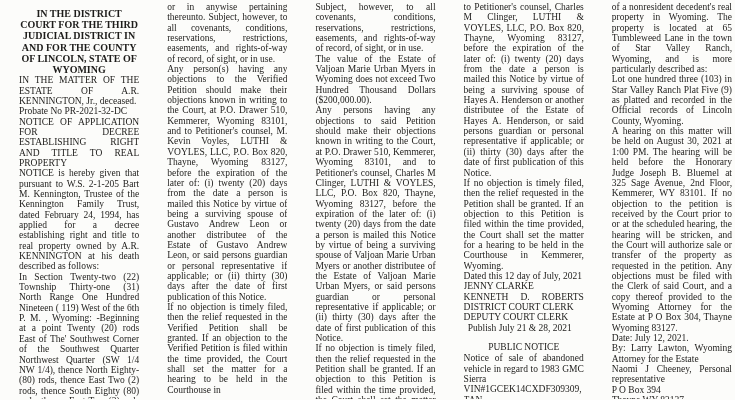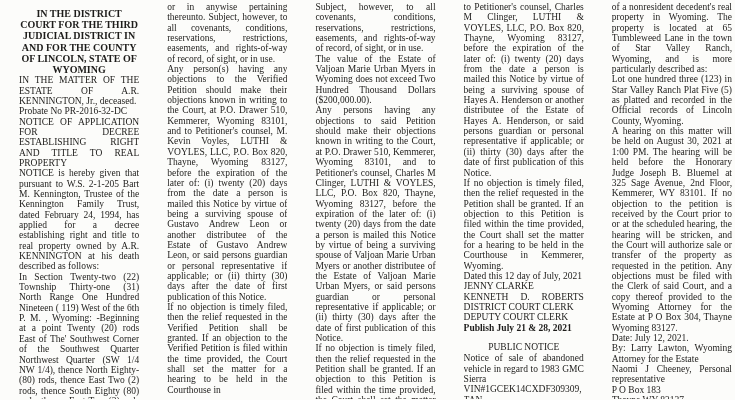--- a/index.html
+++ b/index.html
@@ -34,36 +34,36 @@
     text-align-last: center;
   }
   .notice-heading {
     font-weight: normal;
     text-align: center;
     text-align-last: center;
     margin-top: 9px !important;
     margin-bottom: 1px !important;
   }
   .publish {
-    font-weight: bold;
+    font-weight: normal;
     text-align: right;
     text-align-last: right;
     padding-right: 12px;
   }
   .publish.tight { line-height: 11px; }
 </style>
 </head>
 <body>
 
 <div class="page">
 
   <div class="col">
     <p class="court-heading">IN THE DISTRICT COURT FOR THE THIRD JUDICIAL DISTRICT IN AND FOR THE COUNTY OF LINCOLN, STATE OF WYOMING</p>
     <p>IN THE MATTER OF THE ESTATE OF A.R. KENNINGTON, Jr., deceased.</p>
-    <p>Probate No PR-2016-32-DC</p>
+    <p>Probate No PR-2021-32-DC</p>
     <p>NOTICE OF APPLICATION FOR DECREE ESTABLISHING RIGHT AND TITLE TO REAL PROPERTY</p>
     <p>NOTICE is hereby given that pursuant to W.S. 2-1-205 Bart M. Kennington, Trustee of the Kennington Family Trust, dated February 24, 1994, has applied for a decree establishing right and title to real property owned by A.R. KENNINGTON at his death described as follows:</p>
     <p>In Section Twenty-two (22) Township Thirty-one (31) North Range One Hundred Nineteen ( 119) West of the 6th P. M. , Wyoming: -Beginning at a point Twenty (20) rods East of The' Southwest Corner of the Southwest Quarter Northwest Quarter (SW 1/4 NW 1/4), thence North Eighty- (80) rods, thence East Two (2) rods, thence South Eighty (80) rods, thence East Two (2) rods to the place of beginning.</p>
     <p>The value of the estate of A.R. KENNINGTON does not exceed $200,000.00</p>
   </div>
 
   <div class="col">
     <p>or in anywise pertaining thereunto. Subject, however, to all covenants, conditions, reservations, restrictions, easements, and rights-of-way of record, of sight, or in use.</p>
     <p>Any person(s) having any objections to the Verified Petition should make their objections known in writing to the Court, at P.O. Drawer 510, Kemmerer, Wyoming 83101, and to Petitioner's counsel, M. Kevin Voyles, LUTHI &amp; VOYLES, LLC, P.O. Box 820, Thayne, Wyoming 83127, before the expiration of the later of: (i) twenty (20) days from the date a person is mailed this Notice by virtue of being a surviving spouse of Gustavo Andrew Leon or another distributee of the Estate of Gustavo Andrew Leon, or said persons guardian or personal representative if applicable; or (ii) thirty (30) days after the date of first publication of this Notice.</p>
     <p>If no objection is timely filed, then the relief requested in the Verified Petition shall be granted. If an objection to the Verified Petition is filed within the time provided, the Court shall set the matter for a hearing to be held in the Courthouse in</p>
@@ -87,24 +87,24 @@
     <p>DEPUTY COURT CLERK</p>
     <p class="publish">Publish July 21 &amp; 28, 2021</p>
     <p class="notice-heading">PUBLIC NOTICE</p>
     <p>Notice of sale of abandoned vehicle in regard to 1983 GMC Sierra VIN#1GCEK14CXDF309309, TAN.</p>
     <p>The vehicle was abandoned on or about 5-04-21.</p>
     <p>That Suloff's Towing has applied for a title from the Lincoln County</p>
   </div>
 
   <div class="col">
     <p>of a nonresident decedent's real property in Wyoming. The property is located at 65 Tumbleweed Lane in the town of Star Valley Ranch, Wyoming, and is more particularly described as:</p>
-    <p>Lot one hundred three (123) in Star Valley Ranch Plat Five (5) as platted and recorded in the Official records of Lincoln County, Wyoming.</p>
+    <p>Lot one hundred three (103) in Star Valley Ranch Plat Five (9) as platted and recorded in the Official records of Lincoln County, Wyoming.</p>
     <p>A hearing on this matter will be held on August 30, 2021 at 1:00 PM. The hearing will be held before the Honorary Judge Joseph B. Bluemel at 325 Sage Avenue, 2nd Floor, Kemmerer, WY 83101. If no objection to the petition is received by the Court prior to or at the scheduled hearing, the hearing will be stricken, and the Court will authorize sale or transfer of the property as requested in the petition. Any objections must be filed with the Clerk of said Court, and a copy thereof provided to the Wyoming Attorney for the Estate at P O Box 304, Thayne Wyoming 83127.</p>
     <p>Date: July 12, 2021.</p>
     <p>By: Larry Lawton, Wyoming Attorney for the Estate</p>
     <p>Naomi J Cheeney, Personal representative</p>
-    <p>P O Box 183</p>
+    <p>P O Box 394</p>
     <p>Thayne WY 83127</p>
     <p class="publish tight">Publish July 21, 28,</p>
     <p class="publish tight">August 4 &amp; 11, 2021</p>
   </div>
 
 </div>
 
 </body></html>

